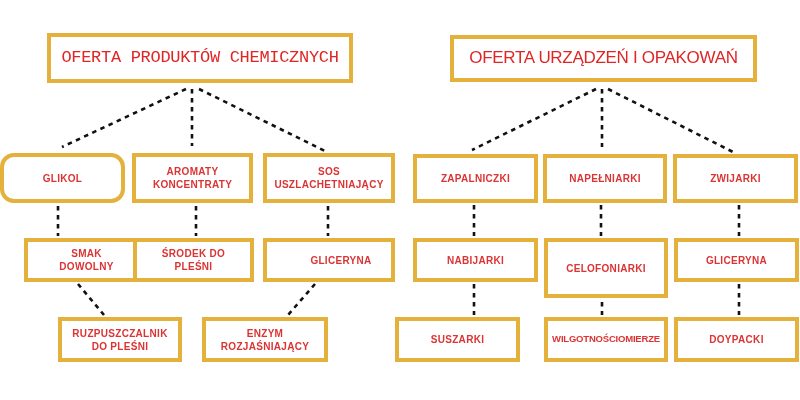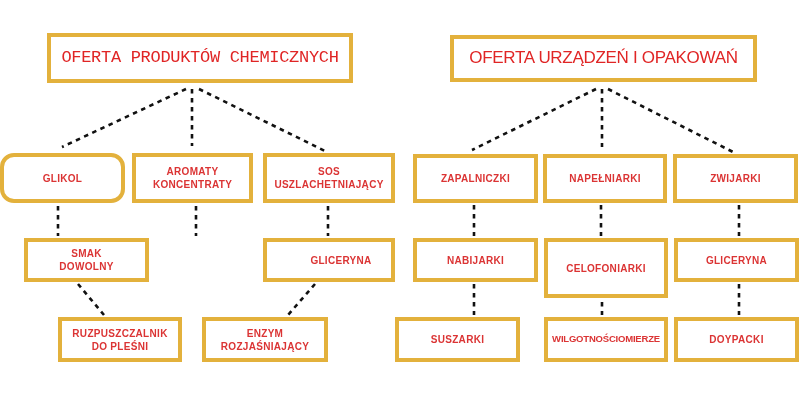--- a/index.html
+++ b/index.html
@@ -82,20 +82,22 @@
   <div class="box title-box" style="left:47px;top:33px;width:306px;height:50px;font-family:Liberation Mono, monospace;">OFERTA PRODUKTÓW CHEMICZNYCH</div>
 
   <div class="box" style="left:0px;top:153px;width:125px;height:50px;border-radius:14px;">GLIKOL</div>
   <div class="box" style="left:132px;top:153px;width:121px;height:50px;">AROMATY
 KONCENTRATY</div>
   <div class="box" style="left:263px;top:153px;width:132px;height:50px;">SOS
 USZLACHETNIAJĄCY</div>
 
   <div class="box" style="left:0px;top:238px;width:125px;height:44px;margin-left:24px;">SMAK
 DOWOLNY</div>
+  <div class="box" style="left:133px;top:238px;width:121px;height:44px;">ŚRODEK DO
+PLEŚNI</div>
   <div class="box" style="left:263px;top:238px;width:132px;height:44px;padding-left:24px;">GLICERYNA</div>
 
   <div class="box" style="left:58px;top:317px;width:124px;height:45px;">RUZPUSZCZALNIK
 DO PLEŚNI</div>
   <div class="box" style="left:202px;top:317px;width:126px;height:45px;">ENZYM
 ROZJAŚNIAJĄCY</div>
 
   <div class="box title-box" style="left:450px;top:35px;width:307px;height:47px;">OFERTA URZĄDZEŃ I OPAKOWAŃ</div>
 
   <div class="box" style="left:413px;top:154px;width:125px;height:49px;">ZAPALNICZKI</div>

